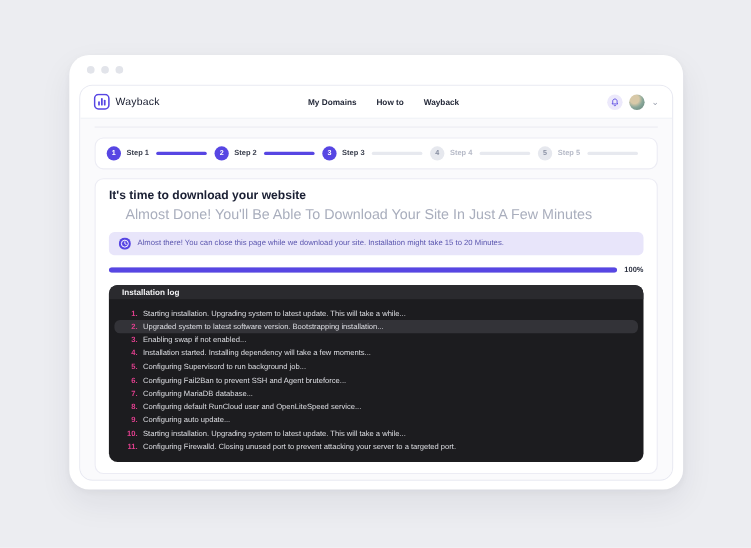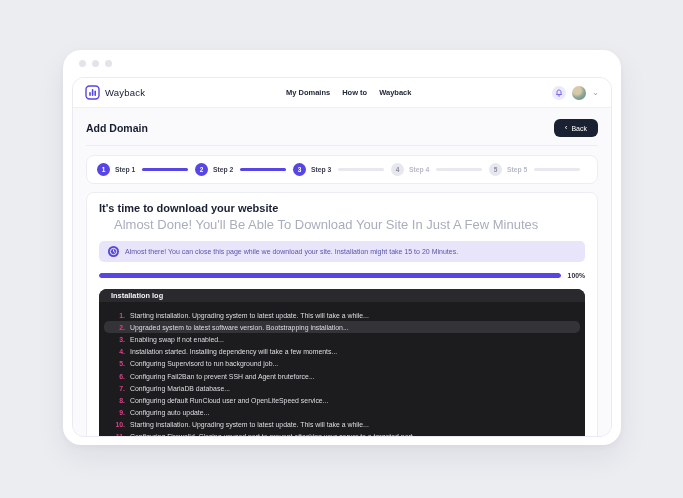--- a/index.html
+++ b/index.html
@@ -23,21 +23,21 @@
     border:1px solid #e9eaf2; border-radius:12px;
     display:flex; flex-direction:column; overflow:hidden; background:#fbfbfd;
   }
   .app-header {
     height:30px; flex:0 0 30px; background:#ffffff;
     display:flex; align-items:center; padding:0 12px;
     border-bottom:1px solid #eef0f5;
   }
   .brand { display:flex; align-items:center; gap:5px; }
   .brand-name { font-size:9.5px; font-weight:400; color:#151a2d; letter-spacing:.2px; }
-  .nav { display:flex; gap:12px; margin-left:auto; margin-right:auto; }
+  .nav { display:flex; gap:18px; margin-left:auto; margin-right:auto; }
   .nav span { font-size:7.5px; font-weight:700; color:#232838; cursor:pointer; white-space:nowrap; }
   .header-right { display:flex; align-items:center; gap:6px; }
   .bell-wrap { width:14px; height:14px; border-radius:50%; background:#ece9fb;
     display:flex; align-items:center; justify-content:center; cursor:pointer; }
   .avatar { width:14px; height:14px; border-radius:50%; cursor:pointer;
     background:radial-gradient(circle at 35% 30%, #d8c9a8 0 30%, #8aa89a 55%, #5d7d74 100%); }
   .chevron { font-size:8px; color:#9aa0ae; cursor:pointer; line-height:1; }
 
   .content { flex:1; display:flex; flex-direction:column; padding:7px 13px 5px; background:#fafafc; }
   .page-head { display:flex; align-items:center; justify-content:space-between; padding:4px 0 8px; }
@@ -132,27 +132,20 @@
             <path d="M6.5 13a1.5 1.5 0 0 0 3 0" fill="none" stroke="#5746e3" stroke-width="1.6"></path>
           </svg>
         </span>
         <span class="avatar"></span>
         <span class="chevron">⌄</span>
       </div>
     </div>
 
     <div class="content">
 
-      <div class="page-head">
-        <span class="page-title">Add Domain</span>
-        <button class="back-btn">
-          <span class="chev-left">‹</span>
-          <span>Back</span>
-        </button>
-      </div>
 
       <div class="divider"></div>
 
       <div class="stepper-card" id="stepper">
           <div class="step active">
             <span class="step-circle">1</span>
             <span class="step-label">Step 1</span>
             <span class="step-line on"></span>
           </div>
           <div class="step active">

